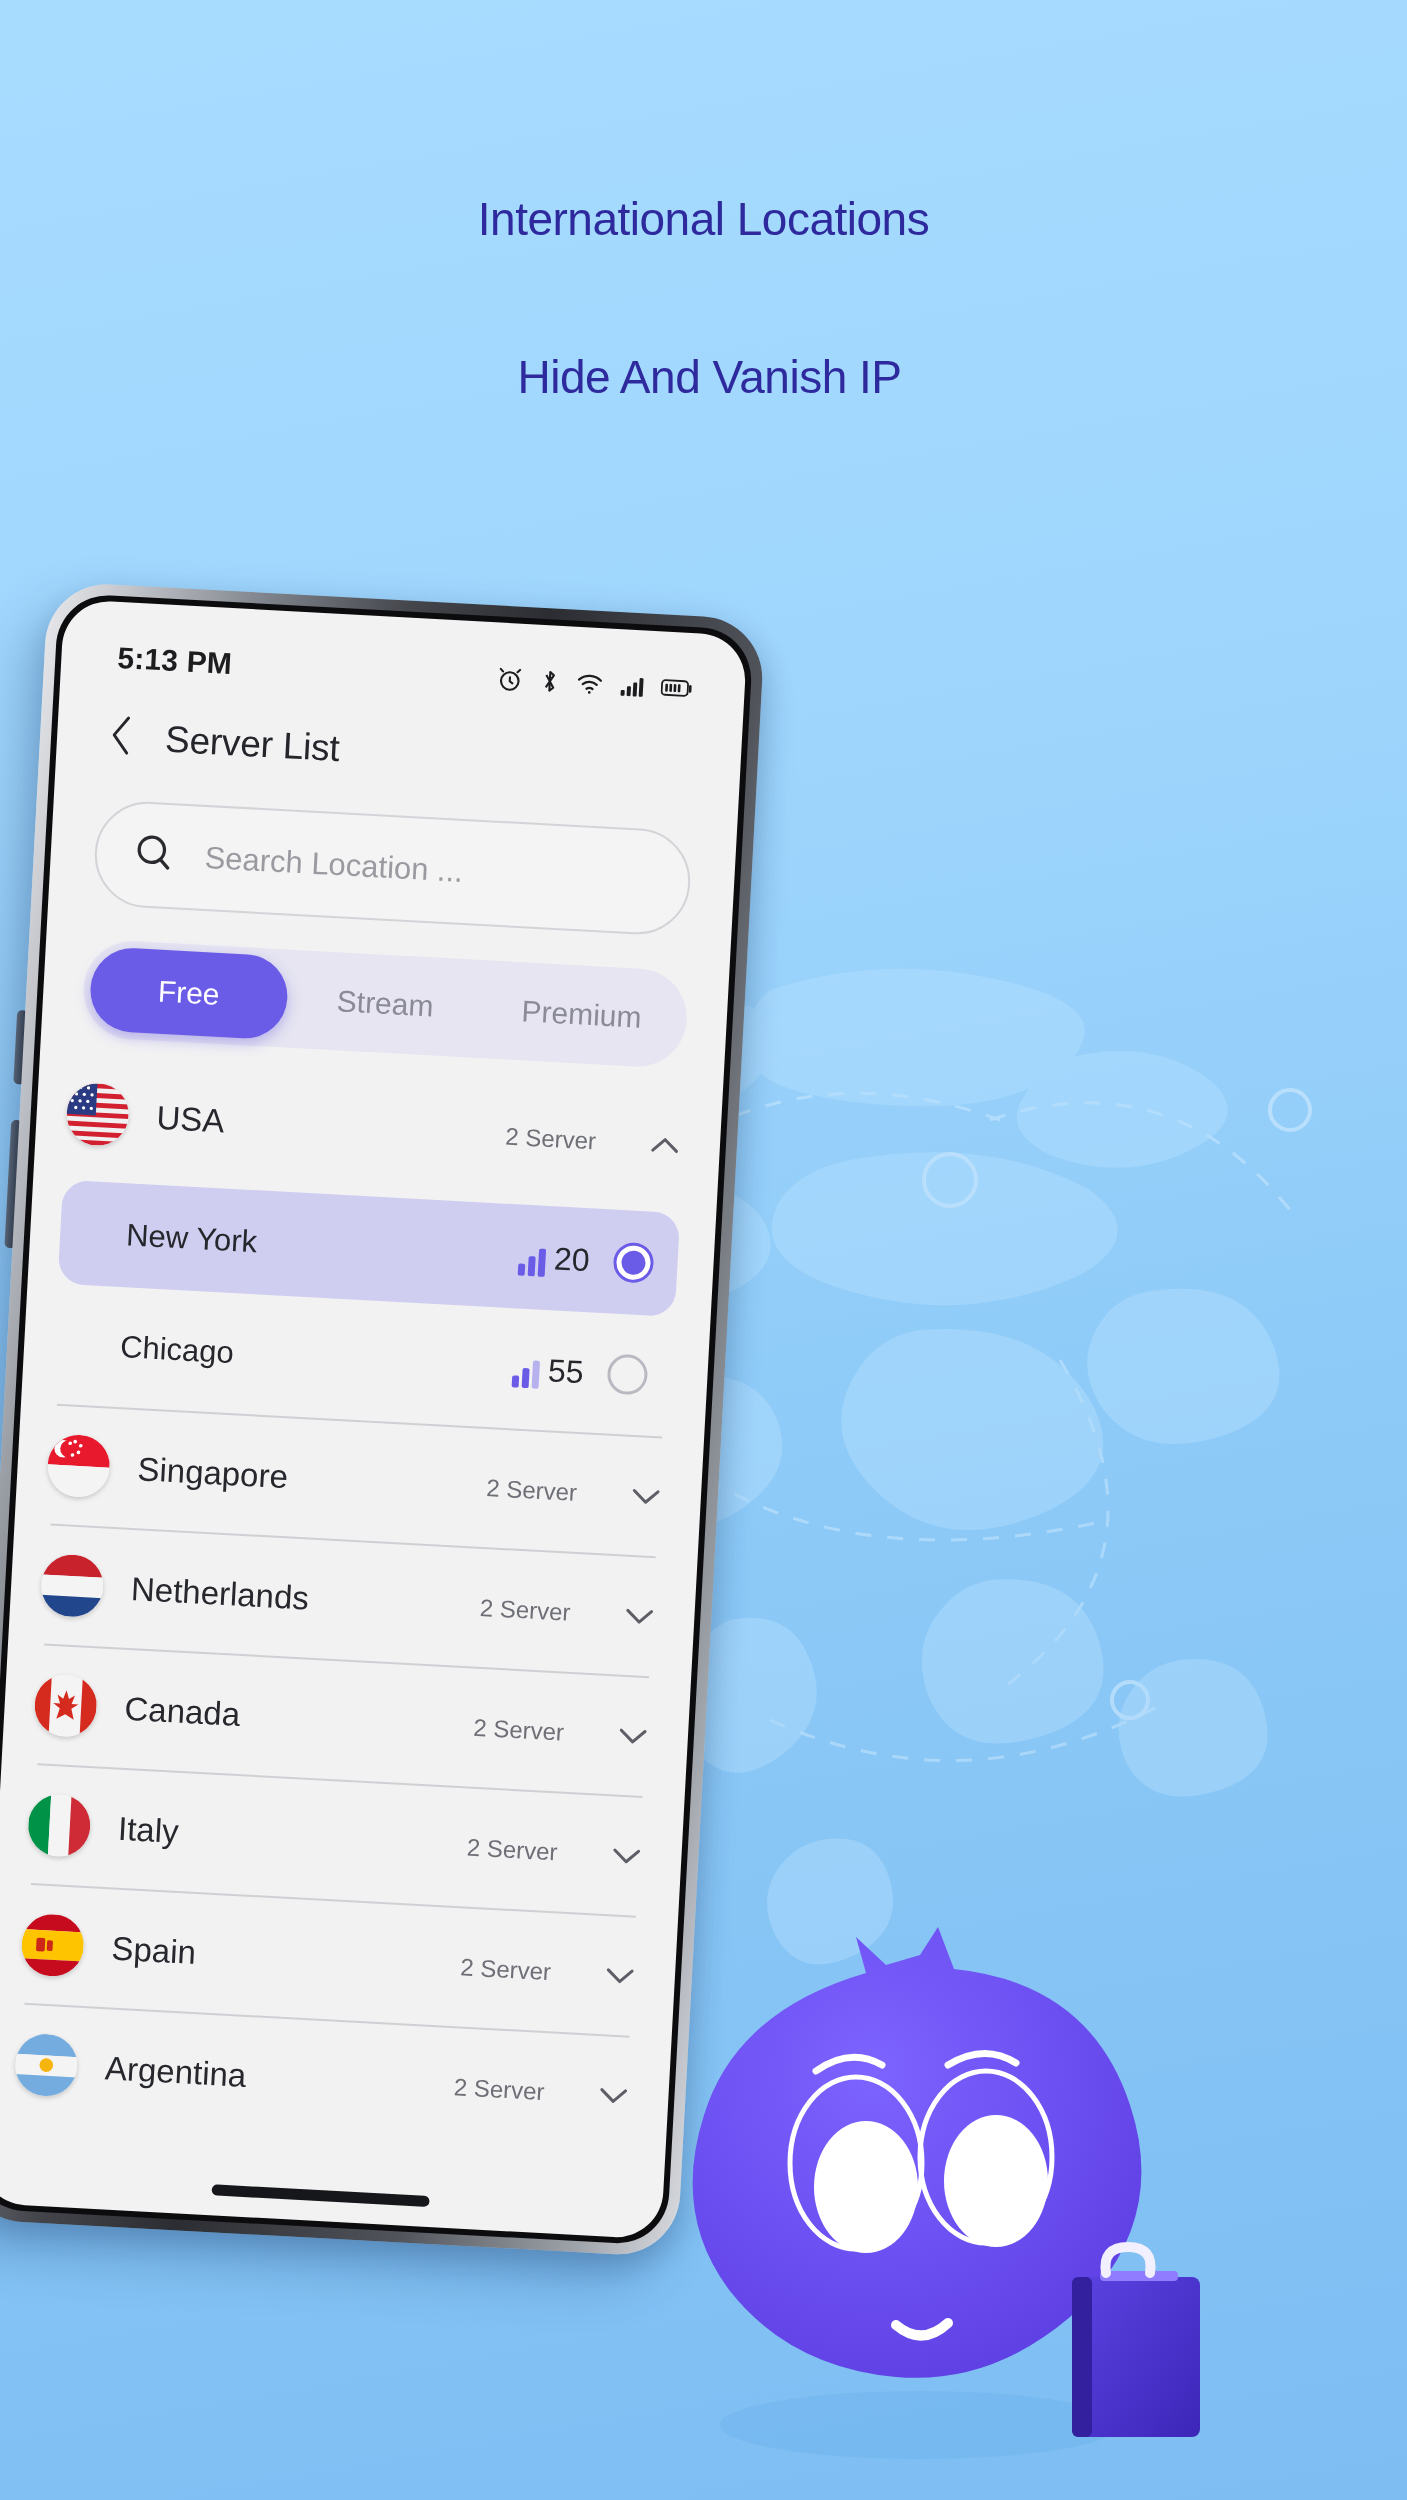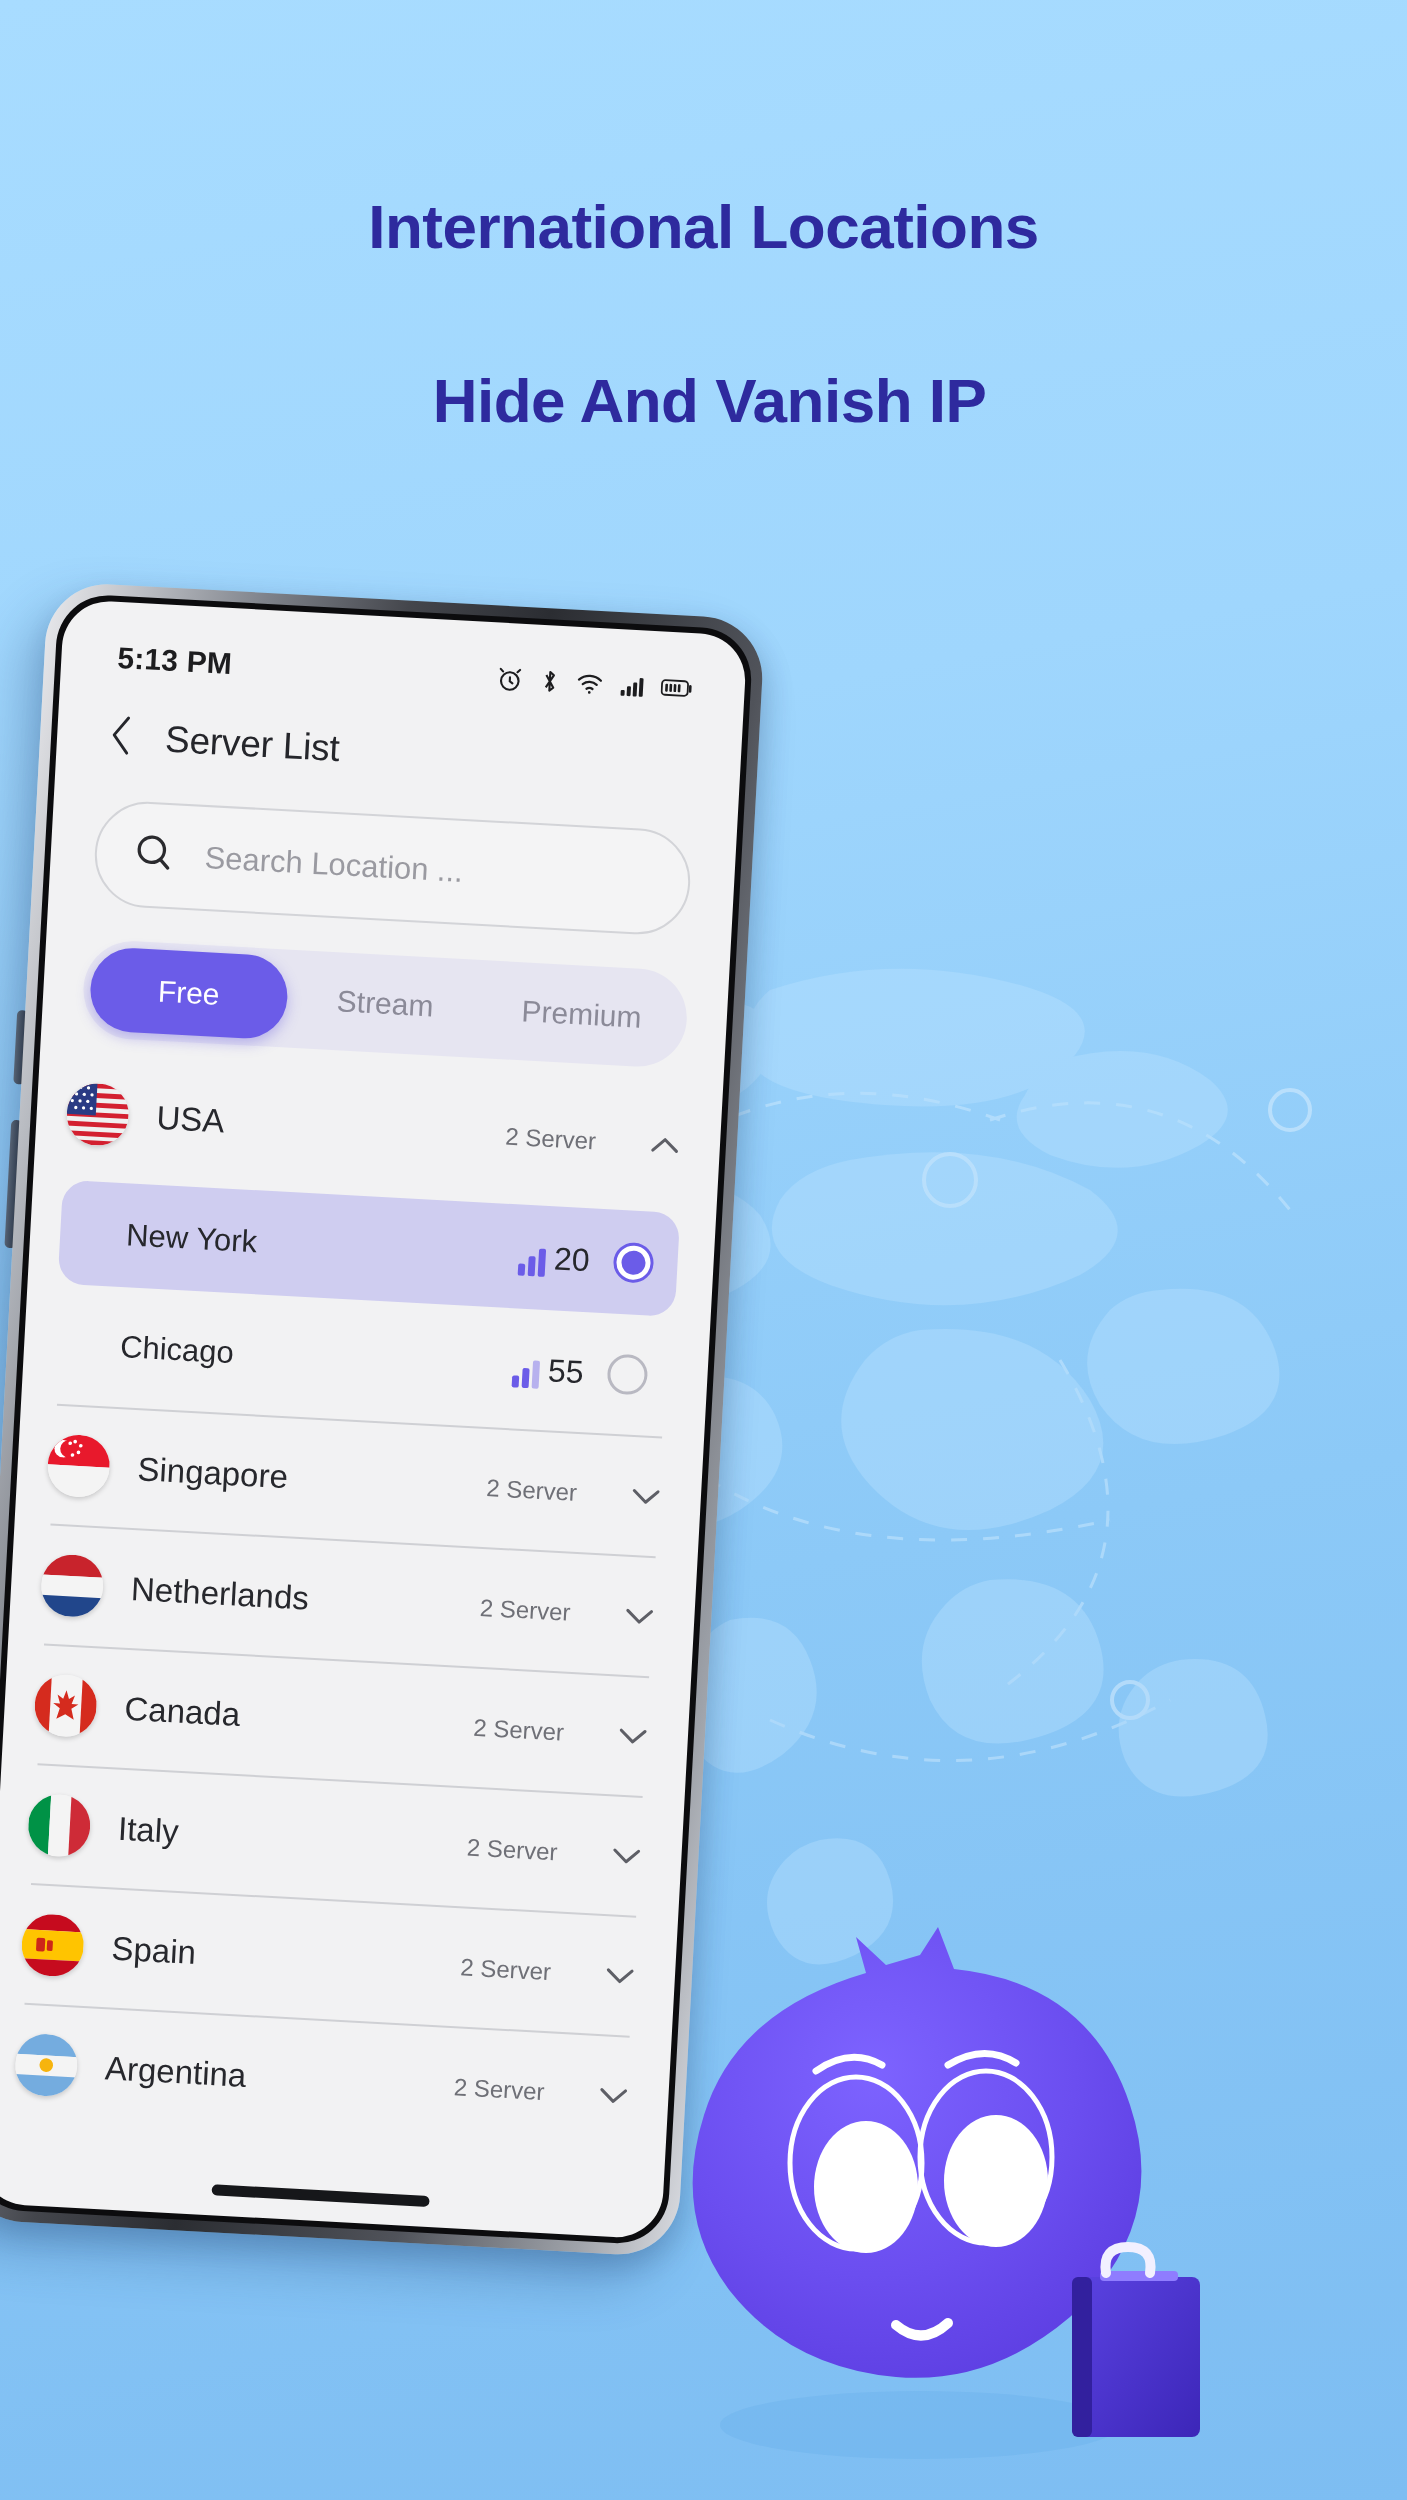--- a/index.html
+++ b/index.html
@@ -25,22 +25,22 @@
   
   .headings {
     position: absolute;
     left: 0; top: 196px;
     width: 1407px;
     text-align: center;
     z-index: 5;
   }
   .h-line {
     color: #2e2a9e;
-    font-weight: bold;
-    font-size: 62px;
+    font-weight: normal;
+    font-size: 46px;
     letter-spacing: -0.5px;
     line-height: 1.0;
   }
   .h-line.second { margin-top: 112px; margin-left: 12px; }
 
   
   #phone-wrap {
     position: absolute;
     left: 18px; top: 600px;
     width: 760px; height: 1700px;

